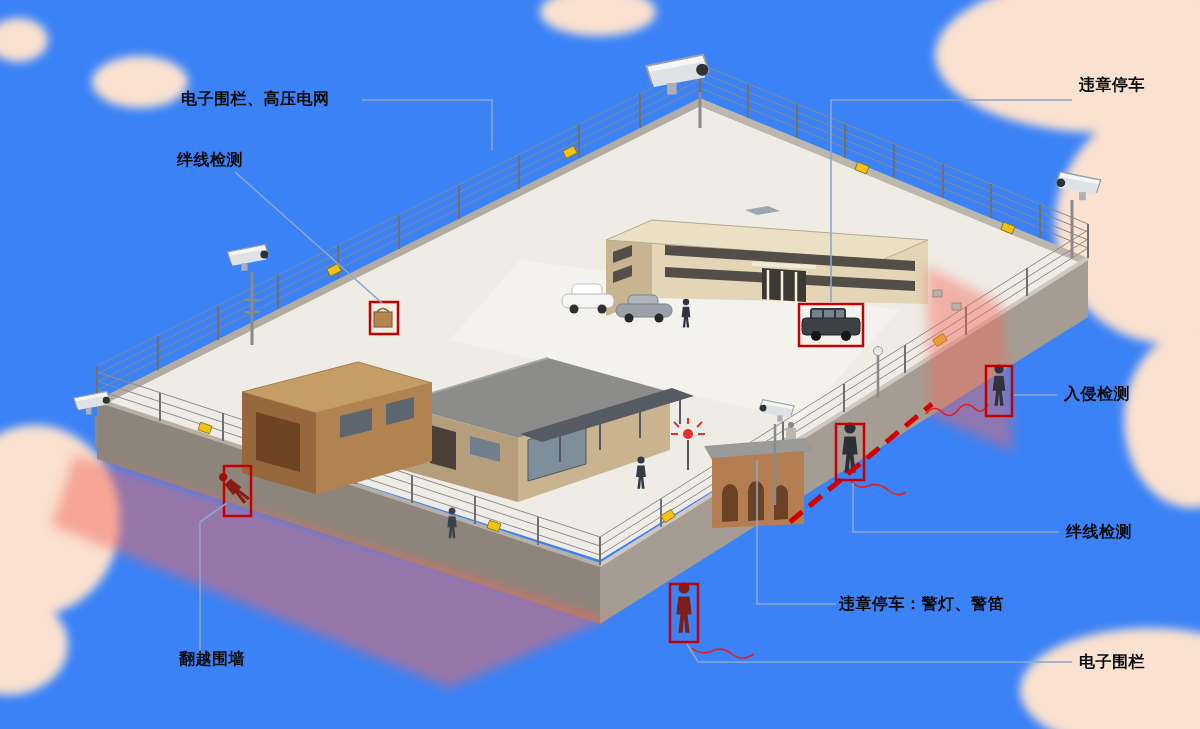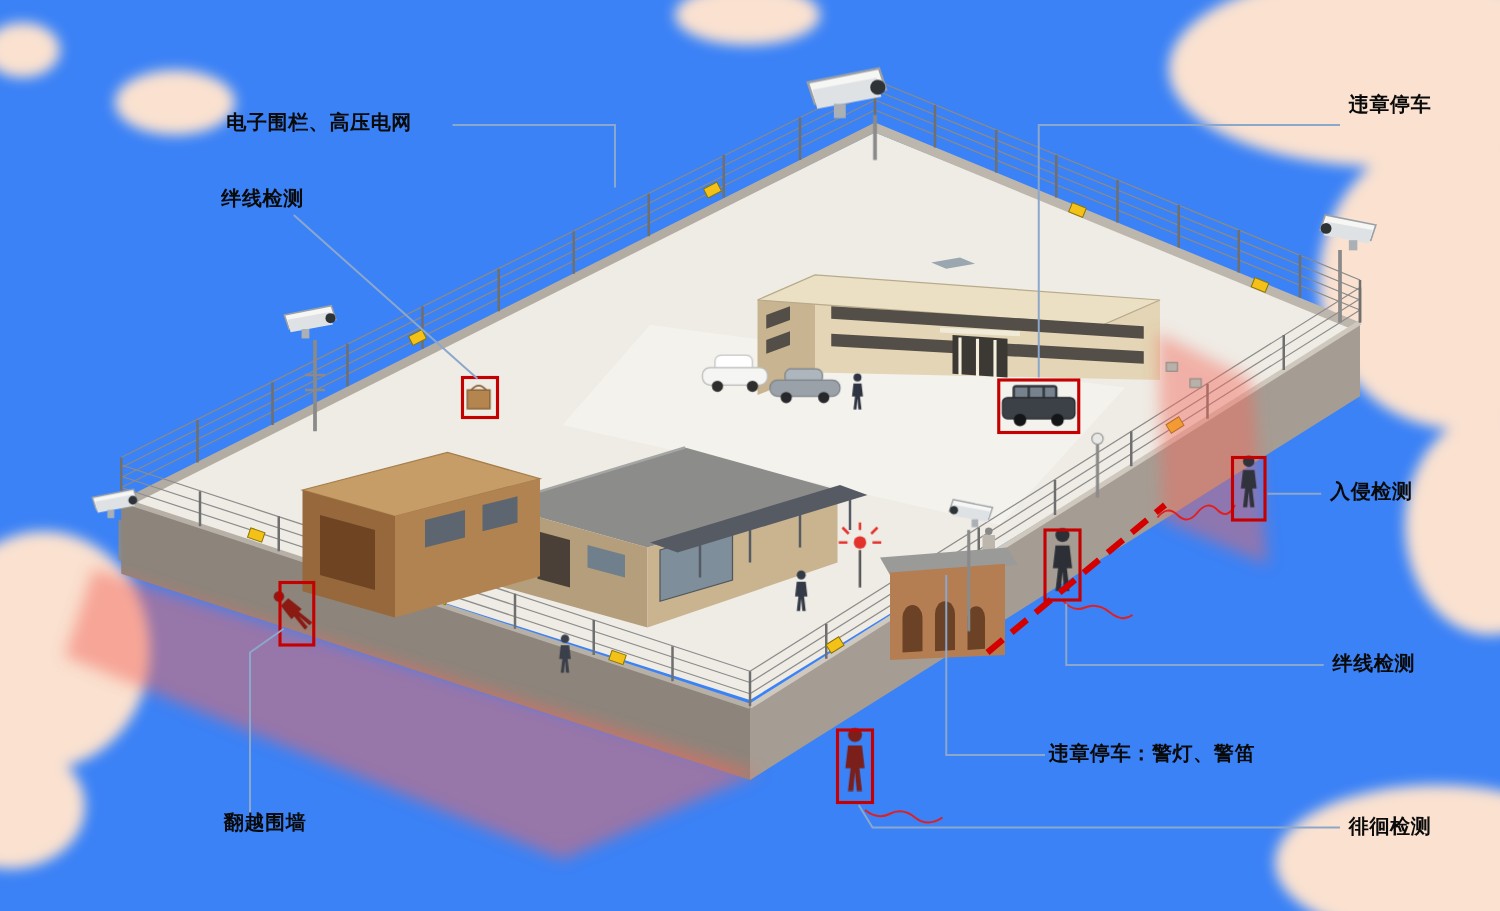--- a/index.html
+++ b/index.html
@@ -246,16 +246,16 @@
     <polyline points="200,655 200,522 227,503"></polyline>
   </g>
 </svg>
 
 <div class="label" style="left:181px;top:90px">电子围栏、高压电网</div>
 <div class="label" style="left:177px;top:151px">绊线检测</div>
 <div class="label" style="left:1079px;top:76px">违章停车</div>
 <div class="label" style="left:1064px;top:385px">入侵检测</div>
 <div class="label" style="left:1066px;top:523px">绊线检测</div>
 <div class="label" style="left:839px;top:595px">违章停车：警灯、警笛</div>
-<div class="label" style="left:1079px;top:653px">徘徊检测</div>
+<div class="label" style="left:1079px;top:653px">电子围栏</div>
 <div class="label" style="left:179px;top:650px">翻越围墙</div>
 
 </div>
 
 </body></html>

